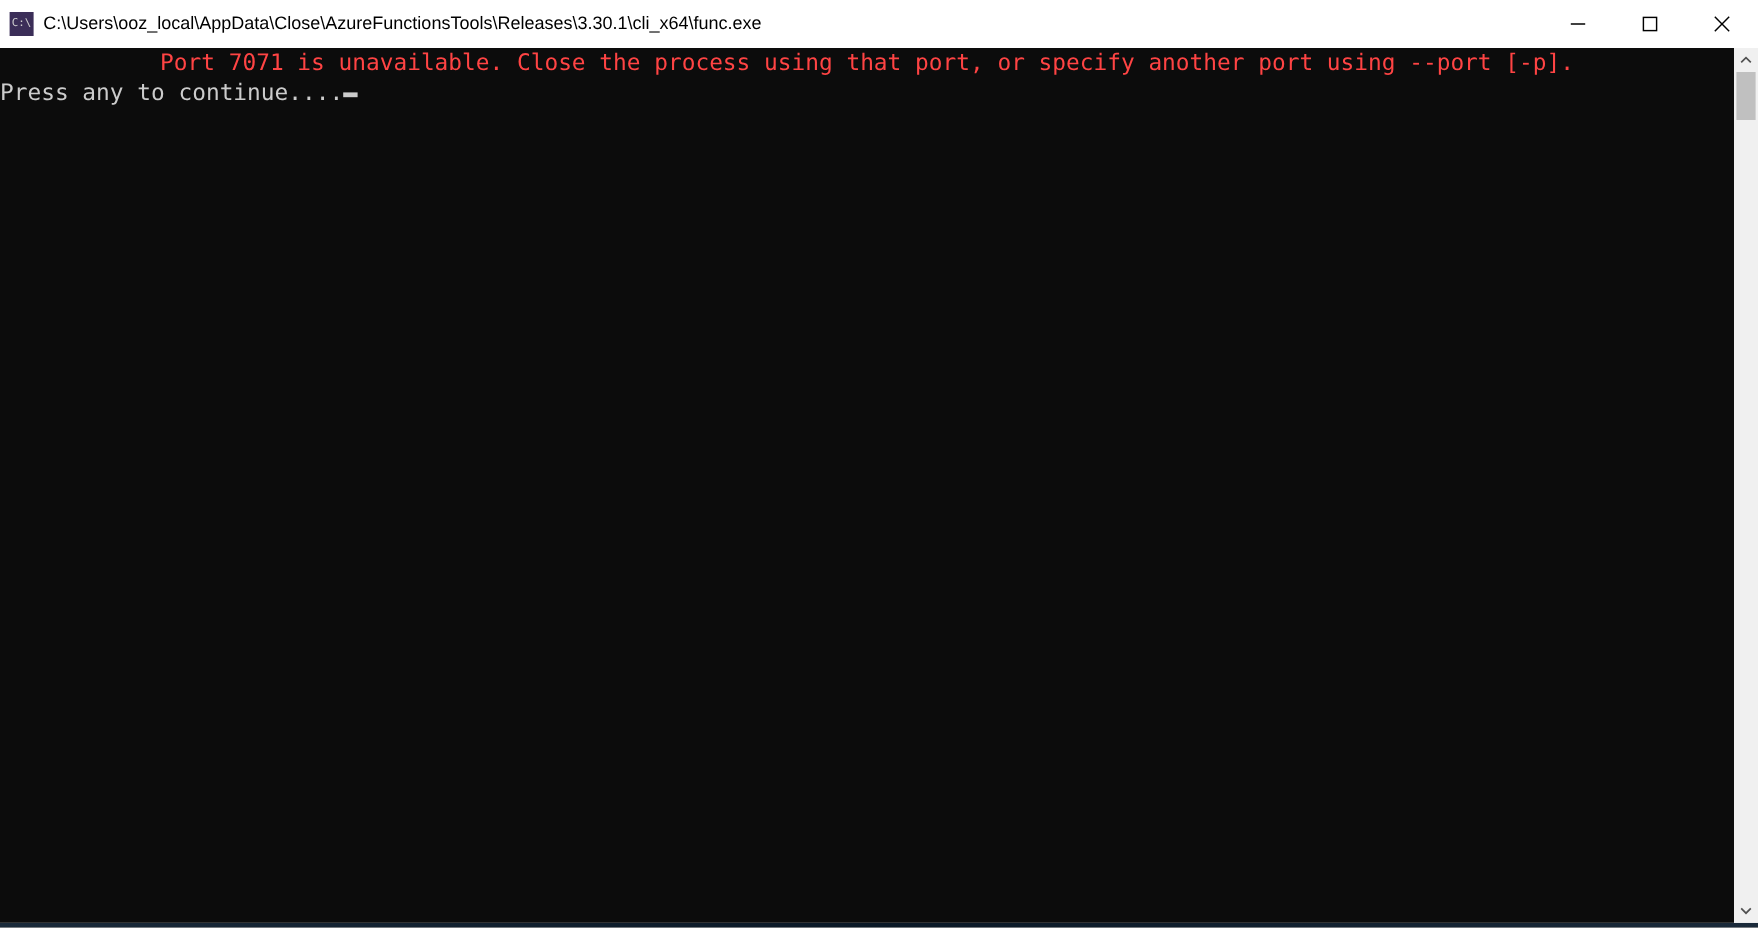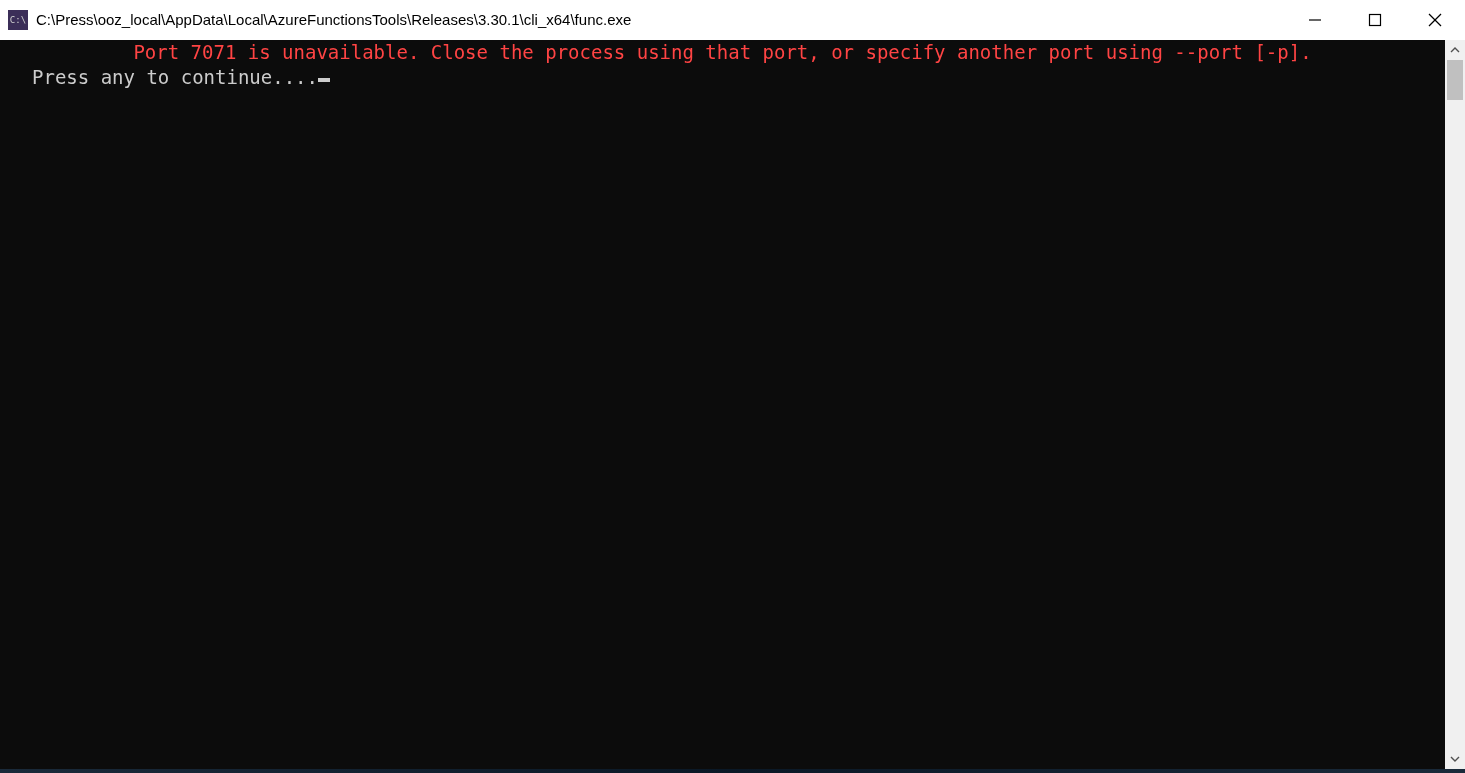--- a/index.html
+++ b/index.html
@@ -85,21 +85,20 @@
     }
     .console-line {
       display: block;
     }
     .err {
       color: #ff4444;
       text-align: center;
     }
     .norm {
       color: #cccccc;
-      padding-left: 32px;
     }
     .cursor {
       display: inline-block;
       width: 12px;
       height: 4px;
       background: #cccccc;
       vertical-align: baseline;
       margin-bottom: 2px;
     }
     .scrollbar {
@@ -134,21 +133,21 @@
     .bottom-strip {
       height: 4px;
       background: linear-gradient(90deg,#1a2a3a,#0a1826,#1a2a3a);
     }
   </style>
 </head>
 <body>
 
 <div class="titlebar">
   <div class="app-icon">C:\</div>
-  <div class="title-text">C:\Press\ooz_local\AppData\Local\AzureFunctionsTools\Releases\3.30.1\cli_x64\func.exe</div>
+  <div class="title-text">C:\Users\ooz_local\AppData\Close\AzureFunctionsTools\Releases\3.30.1\cli_x64\func.exe</div>
   <div class="window-controls">
     <button class="win-btn">
       <svg width="14" height="14" viewBox="0 0 14 14">
           <line x1="1" y1="7" x2="13" y2="7" stroke-width="1.2"></line>
         </svg>
     </button>
     <button class="win-btn">
       <svg width="14" height="14" viewBox="0 0 14 14">
           <rect x="1.5" y="1.5" width="11" height="11" stroke-width="1.2"></rect>
         </svg>

